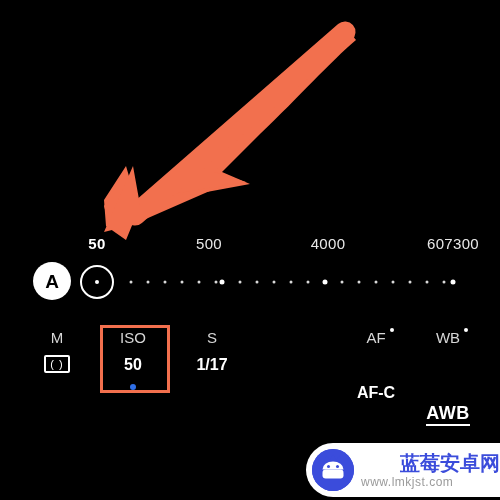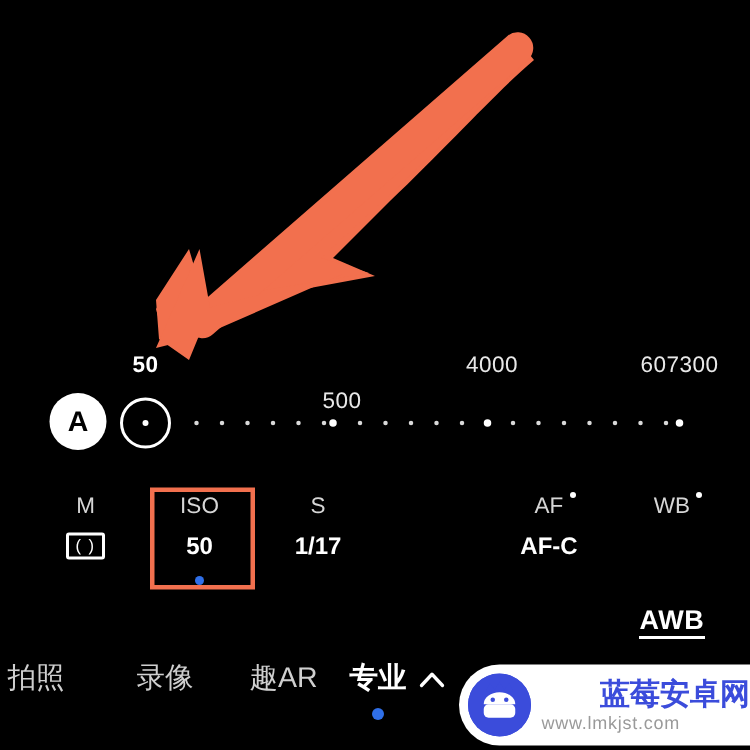--- a/index.html
+++ b/index.html
@@ -343,21 +343,21 @@
              L 214 172
              L 262 128
              C 300 92, 332 58, 354 38
              Z" fill="#f2704e"></path>
     <line x1="345" y1="32" x2="135" y2="215" stroke="#f2704e" stroke-width="21" stroke-linecap="round"></line>
     <polygon points="104,232 133,166 140,205 228,183 132,225" fill="#f2704e"></polygon>
   </svg>
 
   <div id="iso-scale-labels">
       <div class="scale-label selected" style="left: 97px;">50</div>
-      <div class="scale-label" style="left: 228px; margin-top: 24px;">500</div>
+      <div class="scale-label" style="left: 209px;">500</div>
       <div class="scale-label" style="left: 328px;">4000</div>
       <div class="scale-label" style="left: 453px;">607300</div>
     </div>
 
   <div id="iso-slider-row">
     <div id="iso-slider-track">
         <div class="tick-dot small" style="left: 131px;"></div>
         <div class="tick-dot small" style="left: 148px;"></div>
         <div class="tick-dot small" style="left: 165px;"></div>
         <div class="tick-dot small" style="left: 182px;"></div>
@@ -390,40 +390,31 @@
       </div>
       <div class="param-item" style="left: 133px;">
         <div class="param-label">ISO</div>
         <div class="param-value">50</div>
         <div class="param-active-dot"></div>
       </div>
       <div class="param-item" style="left: 212px;">
         <div class="param-label">S</div>
         <div class="param-value">1/17</div>
       </div>
-      <div class="param-item" style="left: 366px;">
+      <div class="param-item" style="left: 376px; gap: 28px;">
         <div class="param-label">AF<span class="dot-sup"></span></div>
         <div class="param-value">AF-C</div>
       </div>
       <div class="param-item" style="left: 448px; gap: 48px;">
         <div class="param-label">WB<span class="dot-sup"></span></div>
         <div class="param-value underlined">AWB</div>
       </div>
     </div>
   <div id="iso-highlight-box"></div>
 
-  <div id="mode-bar">
-    <svg id="mode-expand-chevron" viewBox="0 0 20 20" xmlns="http://www.w3.org/2000/svg">
-      <polyline points="3,13 10,5.5 17,13" fill="none" stroke="#ffffff" stroke-width="2.2" stroke-linecap="round" stroke-linejoin="round"></polyline>
-    </svg>
-  <div class="mode-tab" style="left: 24px;"><span>拍照</span></div>
-      <div class="mode-tab" style="left: 110px;"><span>录像</span></div>
-      <div class="mode-tab" style="left: 189px;"><span>趣AR</span></div>
-      <div class="mode-tab selected" style="left: 252px;"><span>专业</span><span class="mode-active-dot"></span></div>
-    </div>
 
   <div id="watermark">
     <div id="watermark-logo">
       <svg viewBox="0 0 42 42" width="42" height="42" xmlns="http://www.w3.org/2000/svg">
         <circle cx="21" cy="21" r="21" fill="#3b4cdb"></circle>
         <path d="M12 12 L14.5 6.5 L18 11 L21 5.5 L24 11 L27.5 6.5 L30 12 Z" fill="#3b4cdb"></path>
         <path d="M10.5 20.5 a10.5 8 0 0 1 21 0 z" fill="#ffffff"></path>
         <rect x="10.5" y="20.5" width="21" height="9" rx="3.2" fill="#ffffff"></rect>
         <circle cx="16.5" cy="17.5" r="1.5" fill="#3b4cdb"></circle>
         <circle cx="25.5" cy="17.5" r="1.5" fill="#3b4cdb"></circle>

